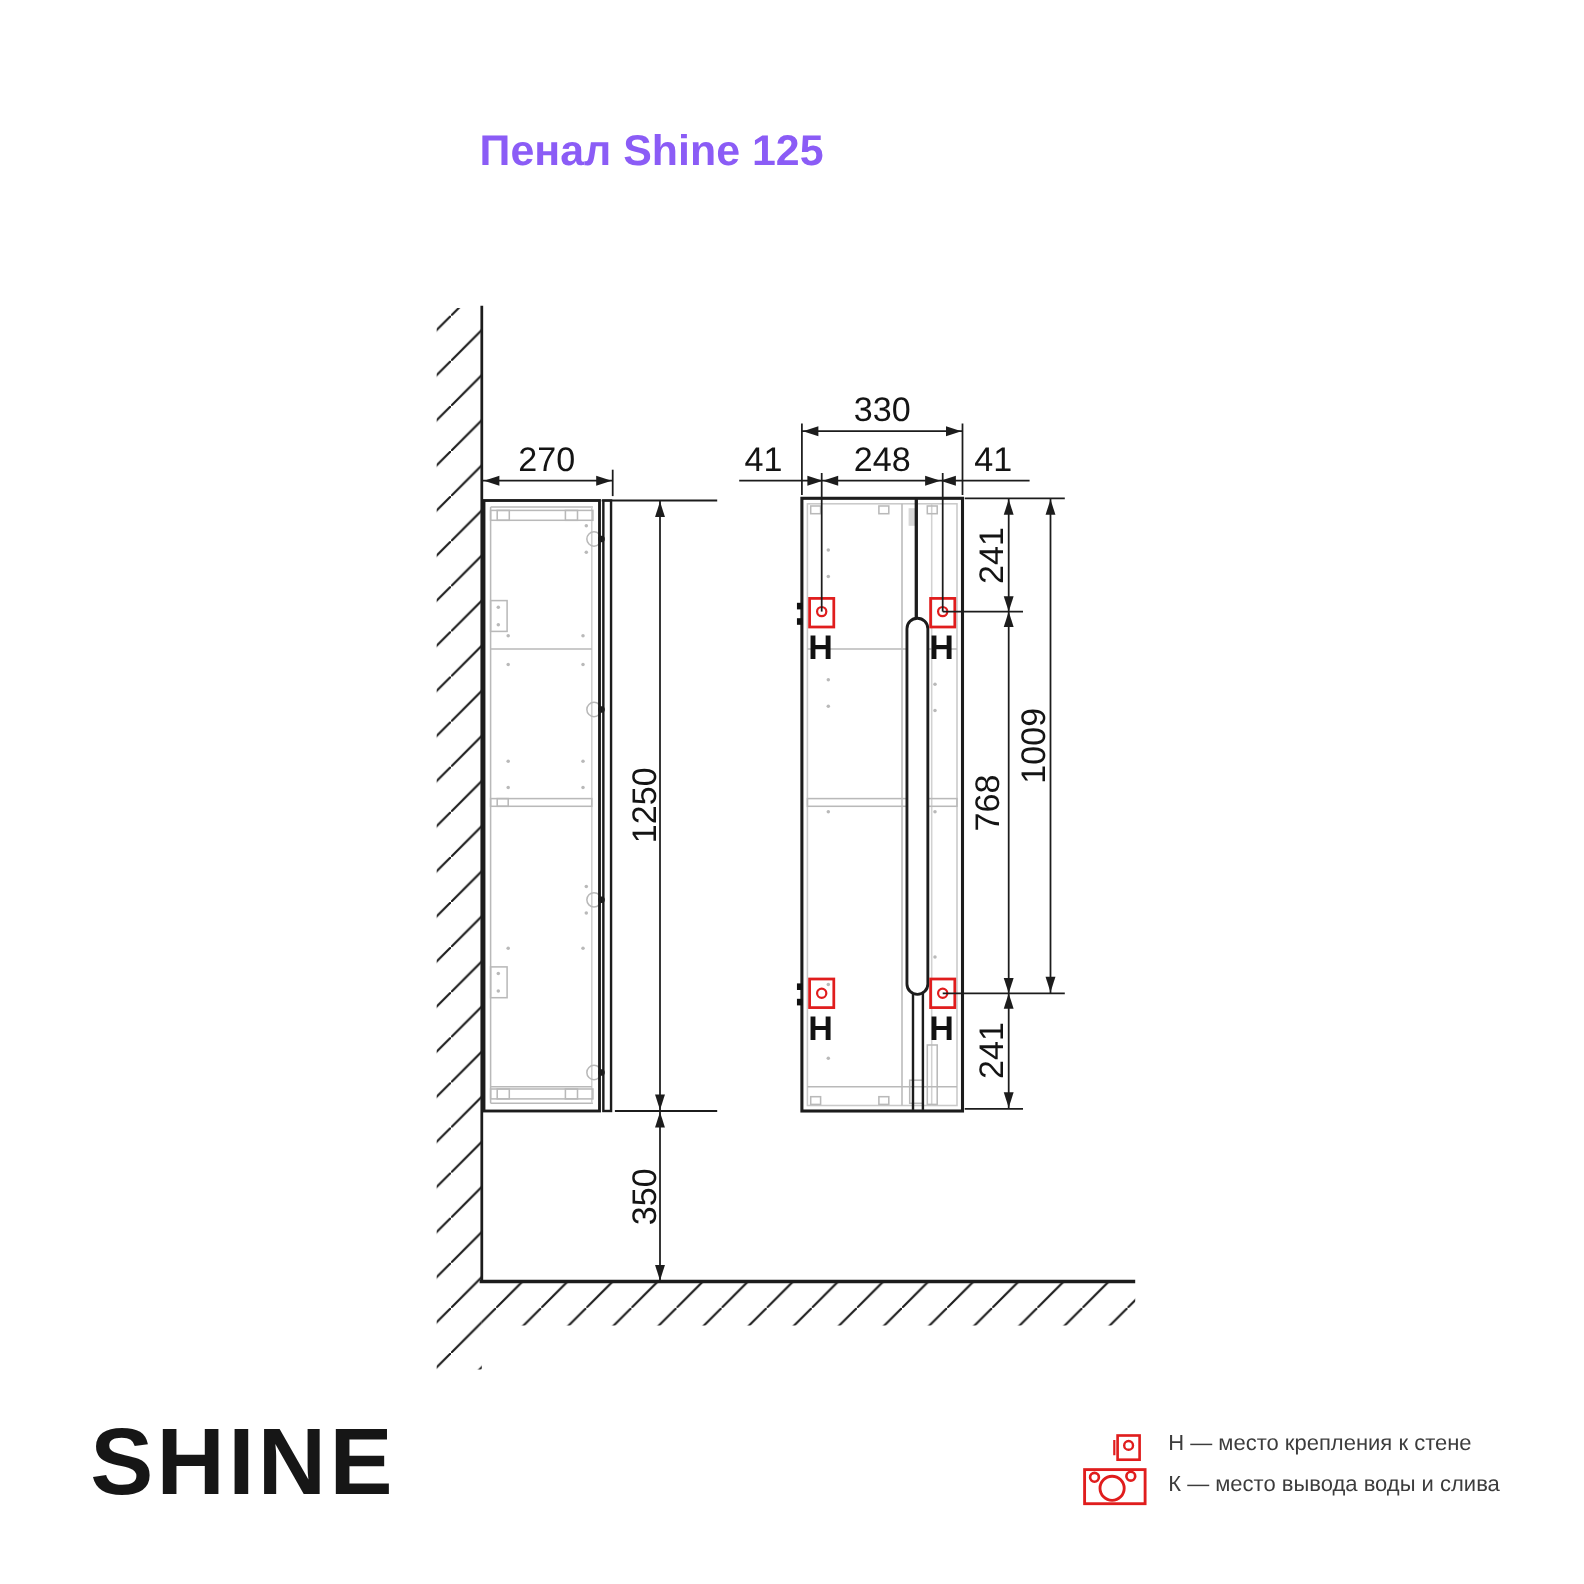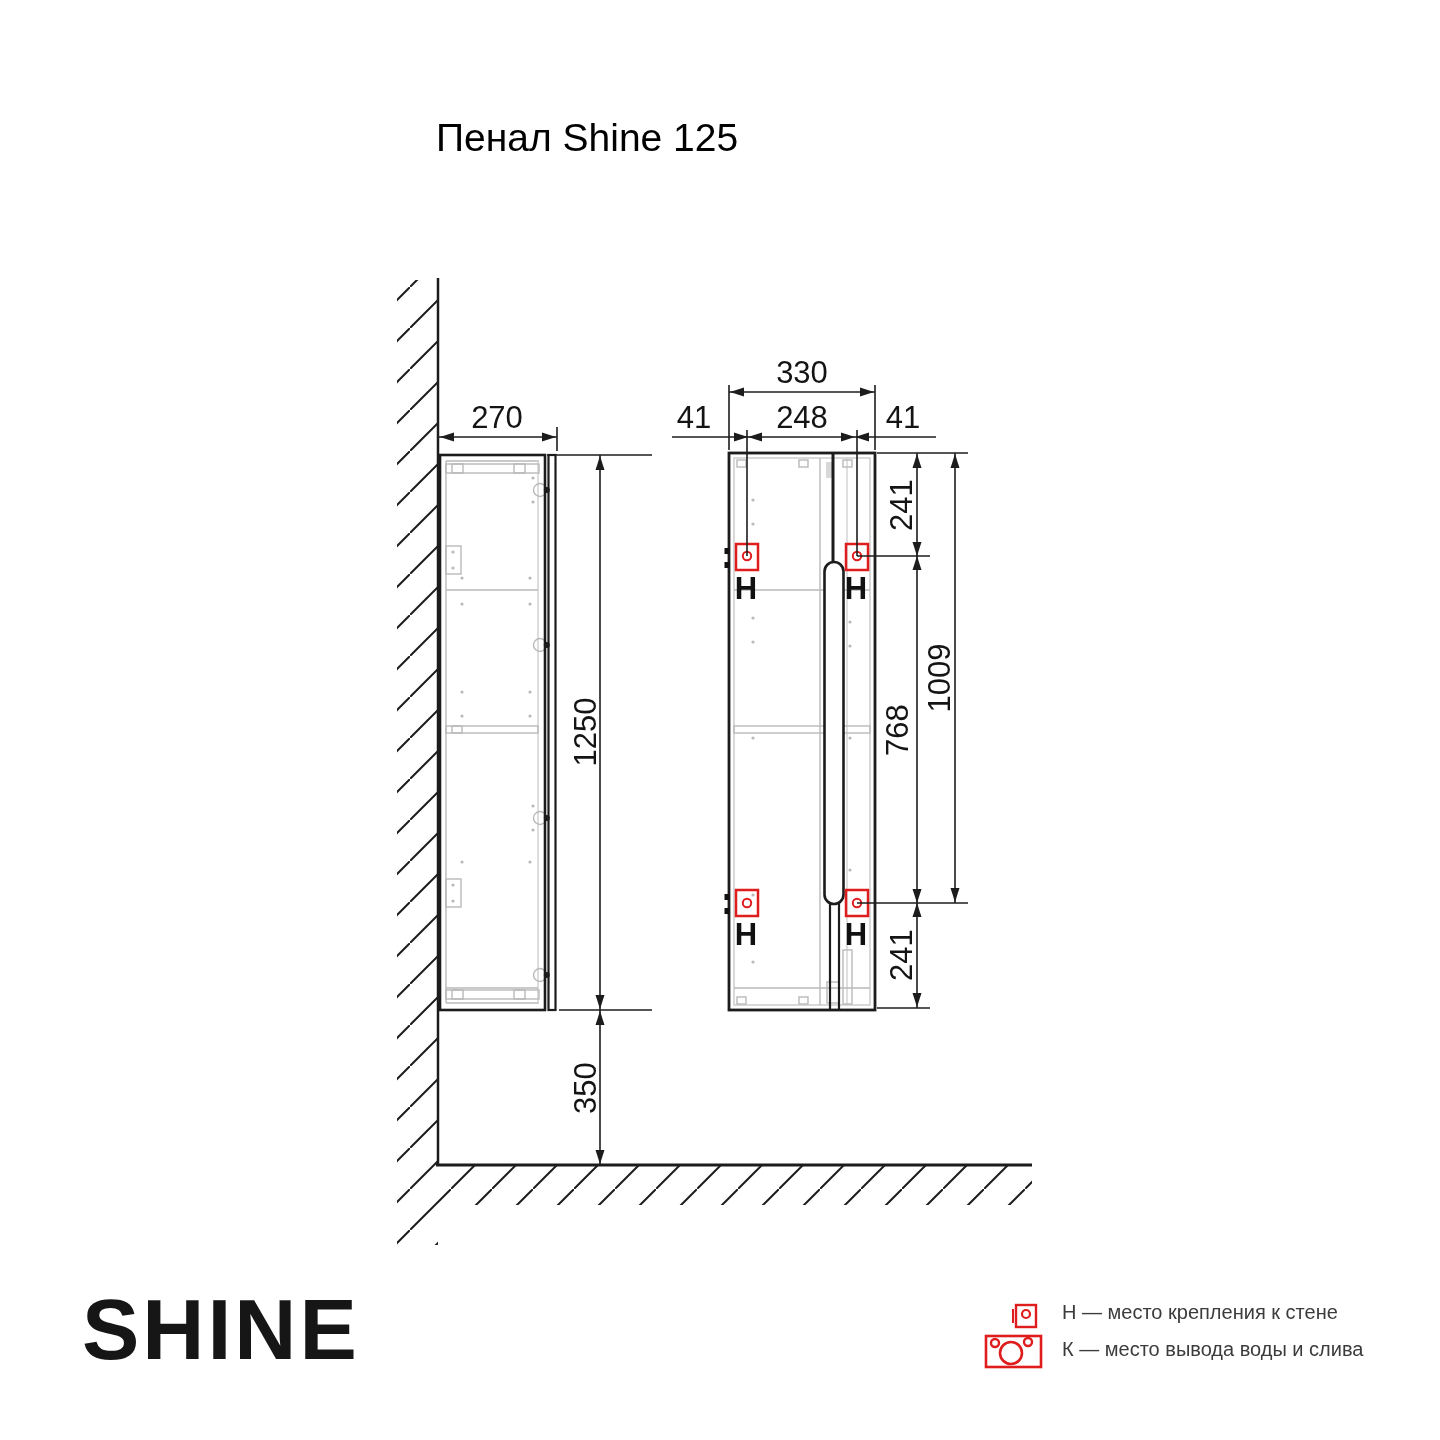--- a/index.html
+++ b/index.html
@@ -1,18 +1,18 @@
 <!DOCTYPE html>
 <html><head>
 <meta charset="utf-8">
 <style>
   html,body{margin:0;padding:0;}
   body{width:1440px;height:1440px;background:#ffffff;position:relative;overflow:hidden;
        font-family:"Liberation Sans",sans-serif;color:#141414;}
-  .title{position:absolute;left:436px;top:116px;font-size:39px;font-weight:400;color:#000000;}
+  .title{position:absolute;left:436px;top:116px;font-size:39px;font-weight:700;color:#8b5cf6;}
   .drawing{position:absolute;left:0;top:0;}
   .logo{position:absolute;left:82px;top:1280px;font-size:86px;font-weight:700;
         color:#161616;letter-spacing:3px;text-align:center;}
   .legend-label{position:absolute;white-space:nowrap;color:#3c3c3c;font-size:20px;}
   .legend-label.l1{left:1062px;top:1301px;}
   .legend-label.l2{left:1062px;top:1338px;}
   .legend-icon{position:absolute;}
   .legend-icon.i1{left:1010px;top:1301px;}
   .legend-icon.i2{left:984px;top:1332px;}
   svg text.dim{font-family:"Liberation Sans",sans-serif;font-size:31px;fill:#141414;}

